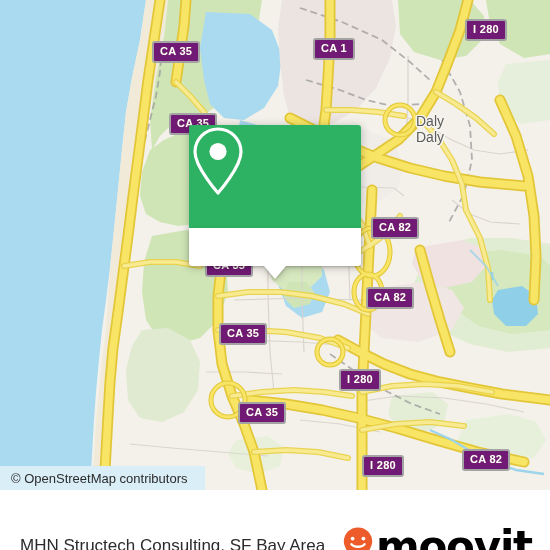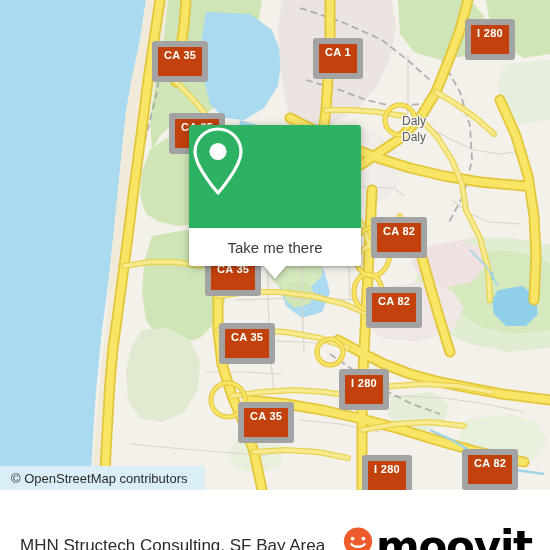--- a/index.html
+++ b/index.html
@@ -4,27 +4,27 @@
 <style>
   html,body{margin:0;padding:0;background:#fff;}
   body{width:550px;height:550px;font-family:"Liberation Sans",sans-serif;overflow:hidden;}
   #app{position:relative;width:550px;height:550px;overflow:hidden;background:#fff;}
 
   
   #map{position:absolute;left:0;top:0;width:550px;height:490px;overflow:hidden;background:#f2efe9;}
   #map svg{position:absolute;left:0;top:0;display:block;}
 
   
-  .shield{position:absolute;background:#c2410c;border:6px solid #a3a3a3;border-radius:3px;
-          color:#ffffff;font-weight:bold;font-size:11px;line-height:13px;padding:2px 6px 14px 6px;
+  .shield{position:absolute;background:#701a75;border:2px solid #a3a3a3;border-radius:3px;
+          color:#ffffff;font-weight:bold;font-size:11px;line-height:13px;padding:2px 6px 3px 6px;
           white-space:nowrap;letter-spacing:.3px;text-shadow:0 0 1px rgba(160,130,0,.35);
           font-family:"Liberation Sans",sans-serif;box-sizing:border-box;}
 
   
-  .place{position:absolute;color:#5c5c5c;font-size:12px;line-height:16px;text-align:center;
+  .place{position:absolute;color:#5c5c5c;font-size:14px;line-height:16px;text-align:right;
          font-family:"Liberation Sans",sans-serif;text-shadow:
          -1.5px 0 #f6f4ef,1.5px 0 #f6f4ef,0 -1.5px #f6f4ef,0 1.5px #f6f4ef,
          -1px -1px #f6f4ef,1px 1px #f6f4ef,-1px 1px #f6f4ef,1px -1px #f6f4ef;}
 
   
   #popup{position:absolute;left:189px;top:125px;width:172px;}
   #popup-head{background:#2cb262;height:103px;border-radius:3px 3px 0 0;
               display:flex;align-items:center;justify-content:center;}
   #popup-foot{background:#ffffff;height:38px;border-radius:0 0 3px 3px;
               display:flex;align-items:center;justify-content:center;position:relative;
@@ -267,21 +267,20 @@
 
     <div id="popup">
       <div id="popup-wrap">
         <div id="popup-head">
           <svg width="58" height="72" viewBox="0 0 58 72">
             <path d="M29,4 C16.3,4 6,14.3 6,27 C6,42 29,68 29,68 C29,68 52,42 52,27 C52,14.3 41.7,4 29,4 Z" fill="none" stroke="#ffffff" stroke-width="3.2" stroke-linejoin="round"></path>
             <circle cx="29" cy="26.5" r="8.6" fill="#ffffff"></circle>
           </svg>
         </div>
         <div id="popup-foot">
-          <span id="popup-foot-label">Take me there</span>
           <div id="popup-tail"></div>
         </div>
       </div>
     </div>
 
     <div id="attrib" style="width: 205px;">
       <span>© OpenStreetMap contributors</span>
     </div>
   </div>
 

